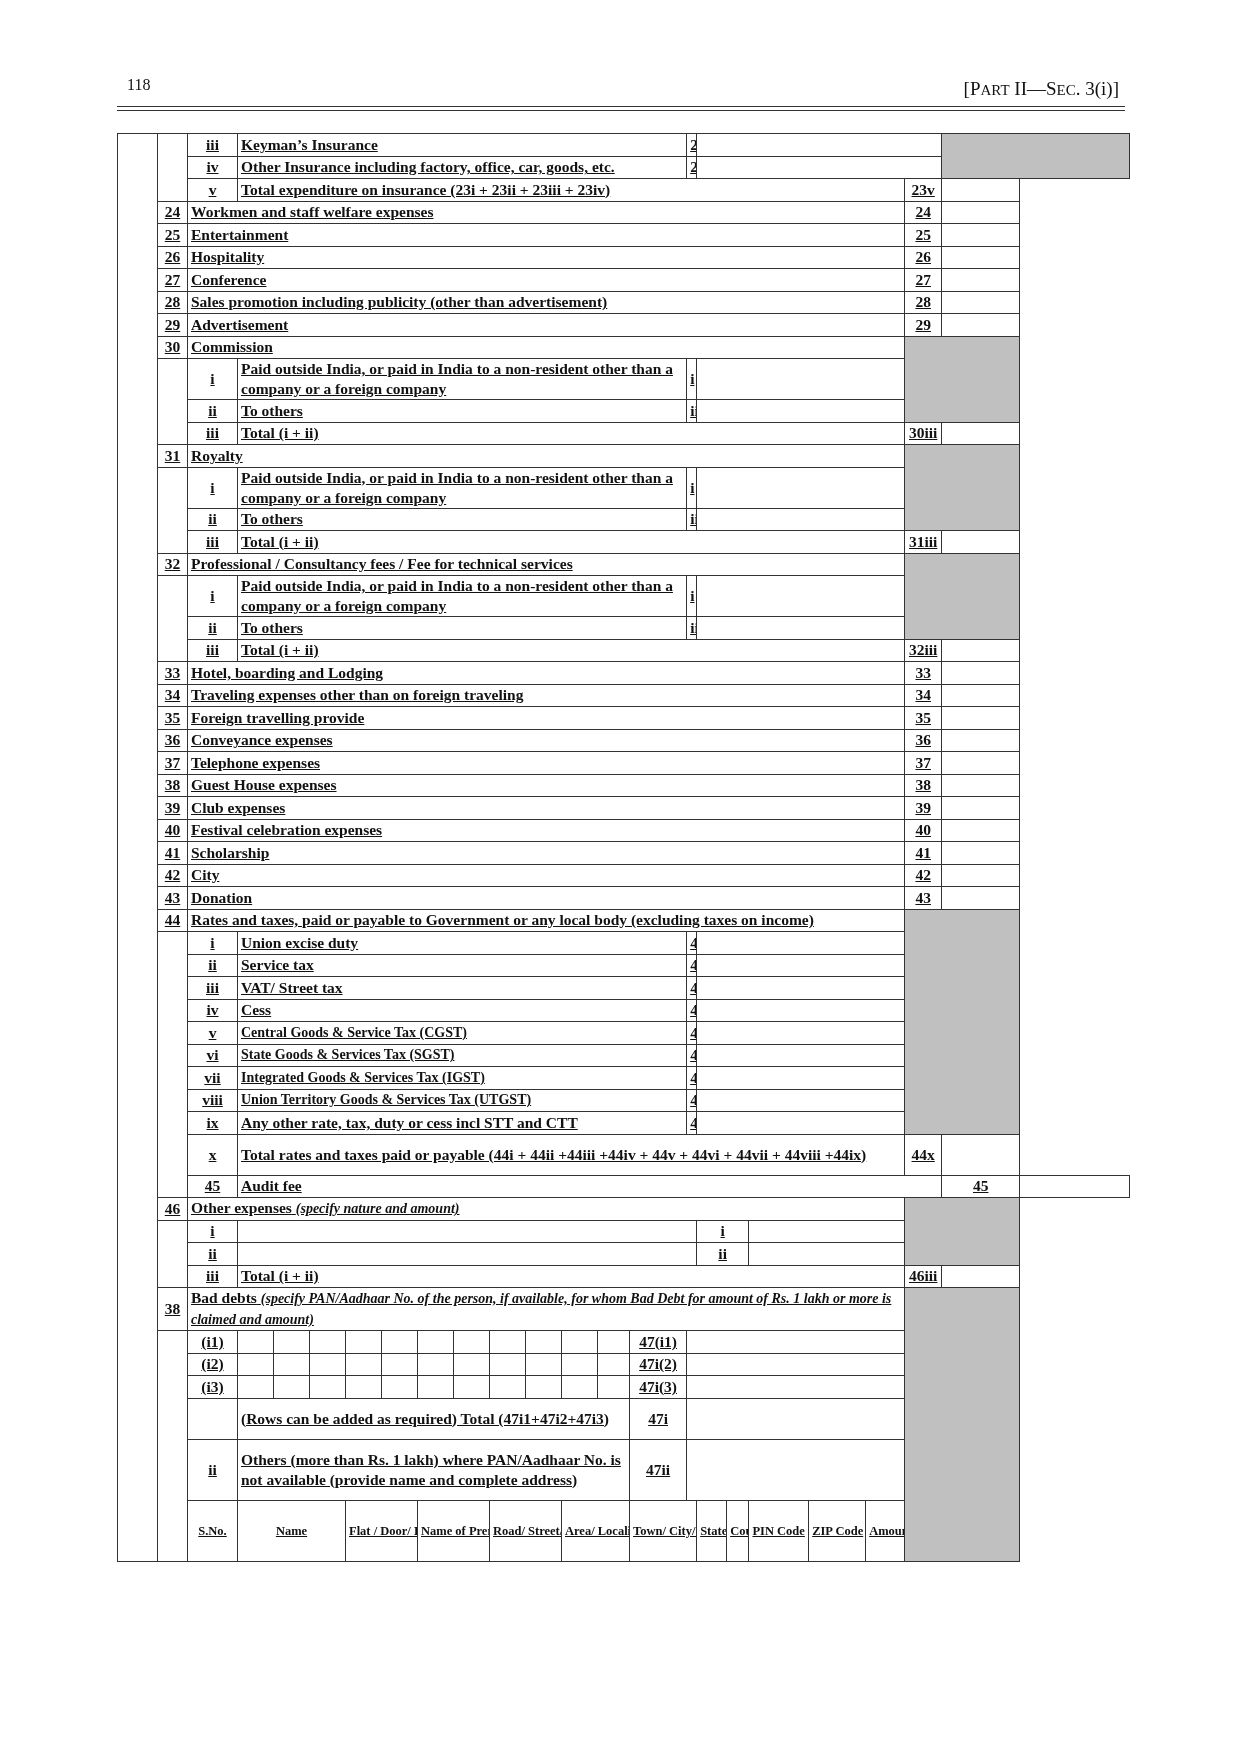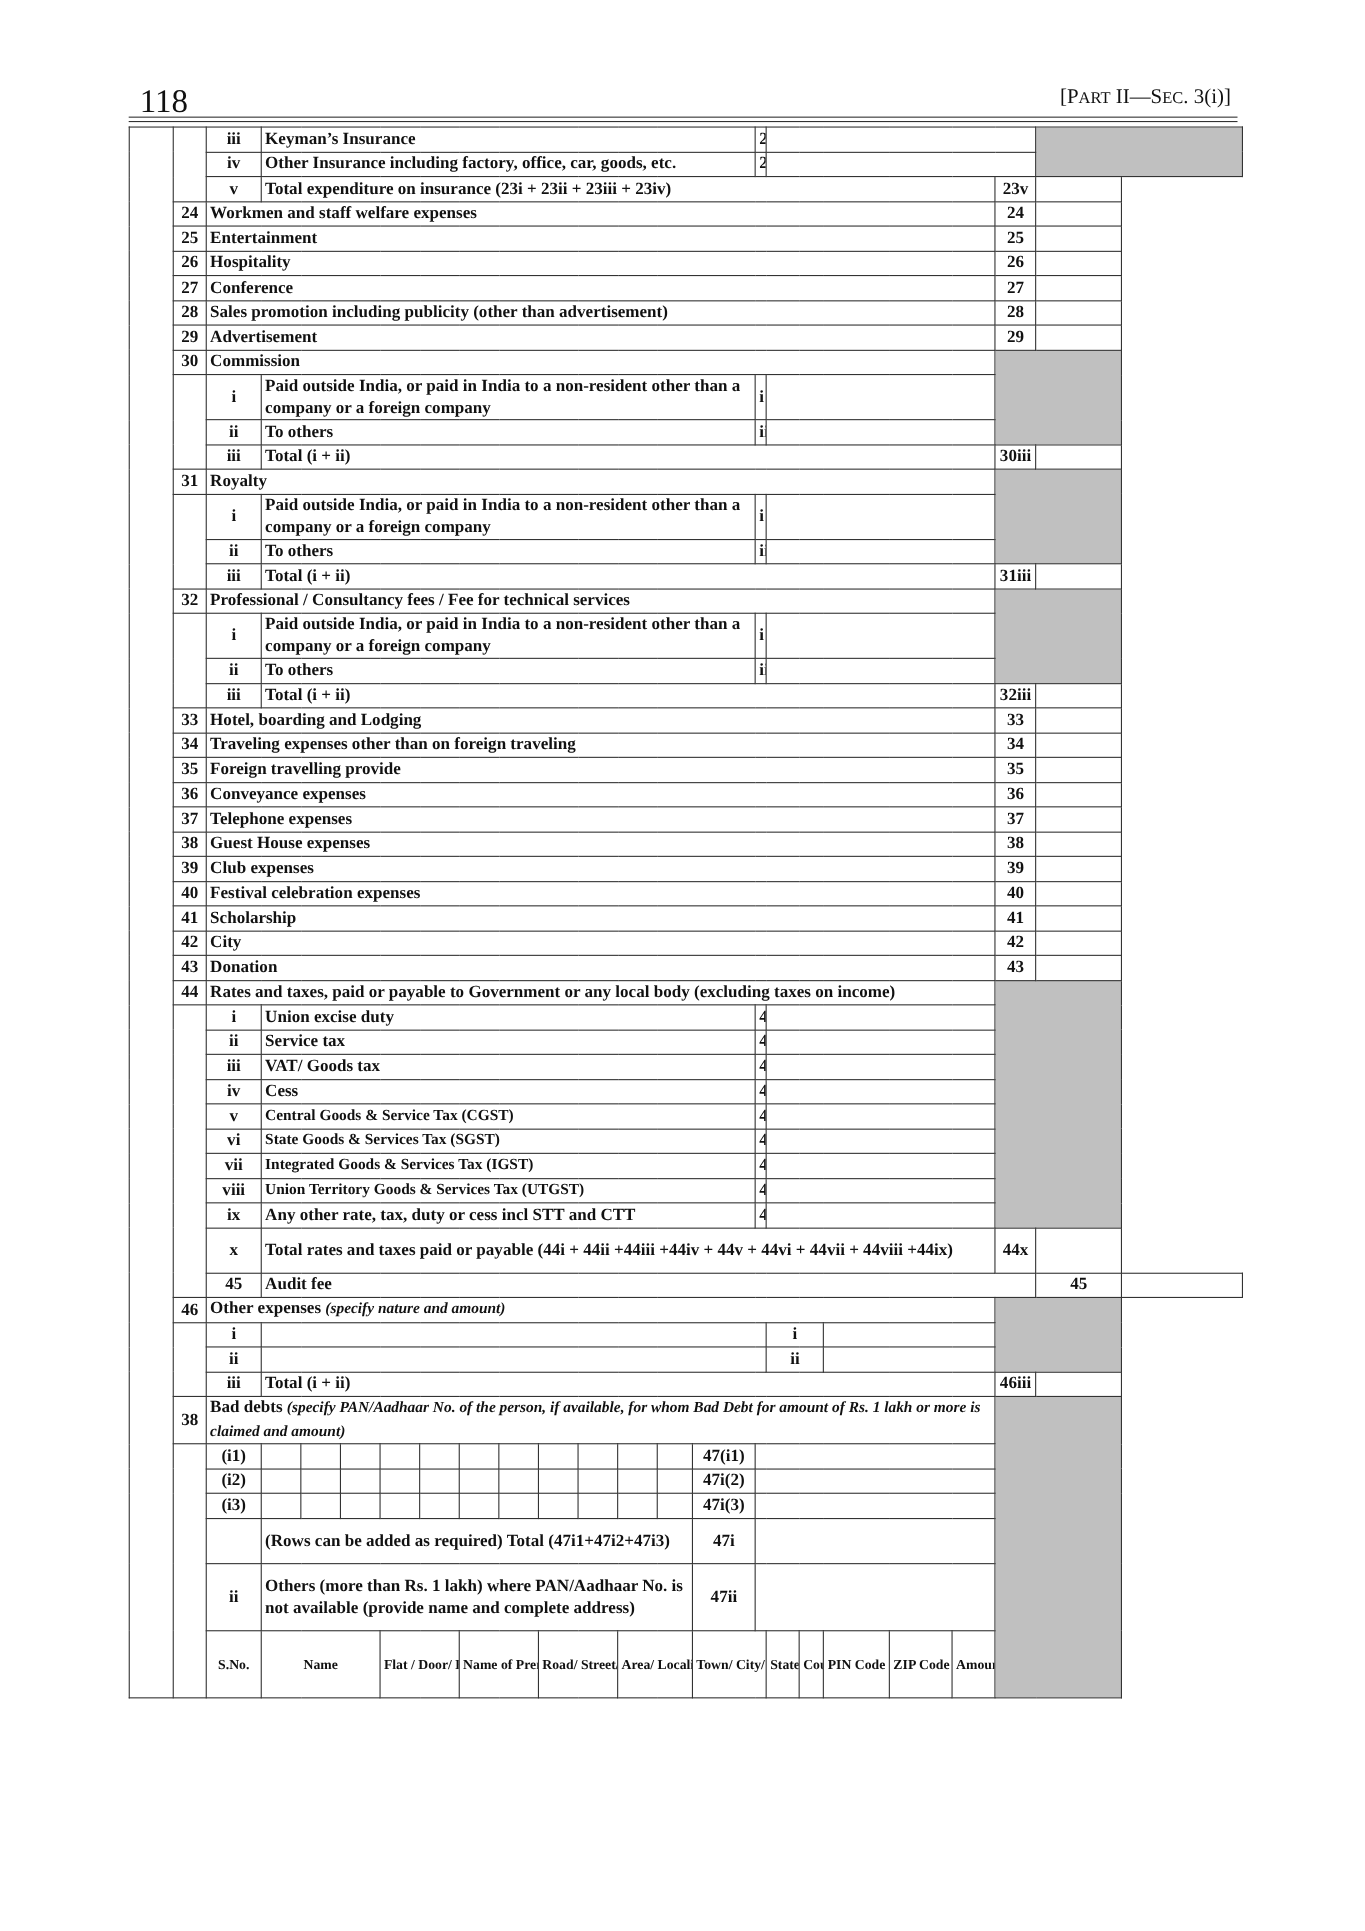--- a/index.html
+++ b/index.html
@@ -1,25 +1,25 @@
 <!DOCTYPE html>
 <html><head>
 <meta charset="utf-8">
 <style>
   html, body { margin:0; padding:0; background:#fff; }
   body { width:1241px; height:1755px; position:relative; font-family:"Liberation Serif","DejaVu Serif",serif; color:#111; }
   .hdr { position:absolute; left:117px; right:116px; top:76px; height:30px; font-size:20px; }
-  .hdr .pg { position:absolute; left:10px; top:0; font-size:30px; }
+  .hdr .pg { position:absolute; left:10px; top:0; font-size:16px; }
   .hdr .title { position:absolute; left:0; right:0; text-align:center; top:2px; font-size:19px; letter-spacing:0.2px; }
   .hdr .part { position:absolute; right:6px; top:2px; font-size:19px;margin-left:13px; }
   .hdr .part .sc { font-size:15px; }
   .rule1 { position:absolute; left:117px; right:116px; top:106px; border-top:1.5px solid #333; }
   .rule2 { position:absolute; left:117px; right:116px; top:110px; border-top:1px solid #333; }
 
-  table.form { position:absolute; left:117px; top:115px; width:1013px; border-collapse:collapse; table-layout:fixed; font-size:15.5px; font-weight:bold; }
+  table.form { position:absolute; left:117px; top:133px; width:1013px; border-collapse:collapse; table-layout:fixed; font-size:15.5px; font-weight:bold;text-decoration:underline; }
   table.form td { border:1px solid #333; padding:0 3px; height:21.5px; line-height:18px; vertical-align:middle; overflow:hidden; white-space:nowrap; }
   table.form td.wrap { white-space:normal; line-height:20px; }
   td.c { text-align:center; }
   td.gray { background:#c0c0c0; }
   td.blank { }
   .it { font-style:italic; font-weight:bold; font-size:14px; }
   .sm { font-size:14px; }
   td.hd { font-size:12.5px; text-align:center; white-space:normal; line-height:16px; padding:0 1px; }
 </style>
 </head>
@@ -267,21 +267,21 @@
         <td colspan="5"></td>
       </tr>
       <tr>
         <td class="c">ii</td>
         <td colspan="12">Service tax</td>
         <td class="c">44ii</td>
         <td colspan="5"></td>
       </tr>
       <tr>
         <td class="c">iii</td>
-        <td colspan="12">VAT/ Goods tax</td>
+        <td colspan="12">VAT/ Street tax</td>
         <td class="c">44iii</td>
         <td colspan="5"></td>
       </tr>
       <tr>
         <td class="c">iv</td>
         <td colspan="12">Cess</td>
         <td class="c">44iv</td>
         <td colspan="5"></td>
       </tr>
       <tr>

